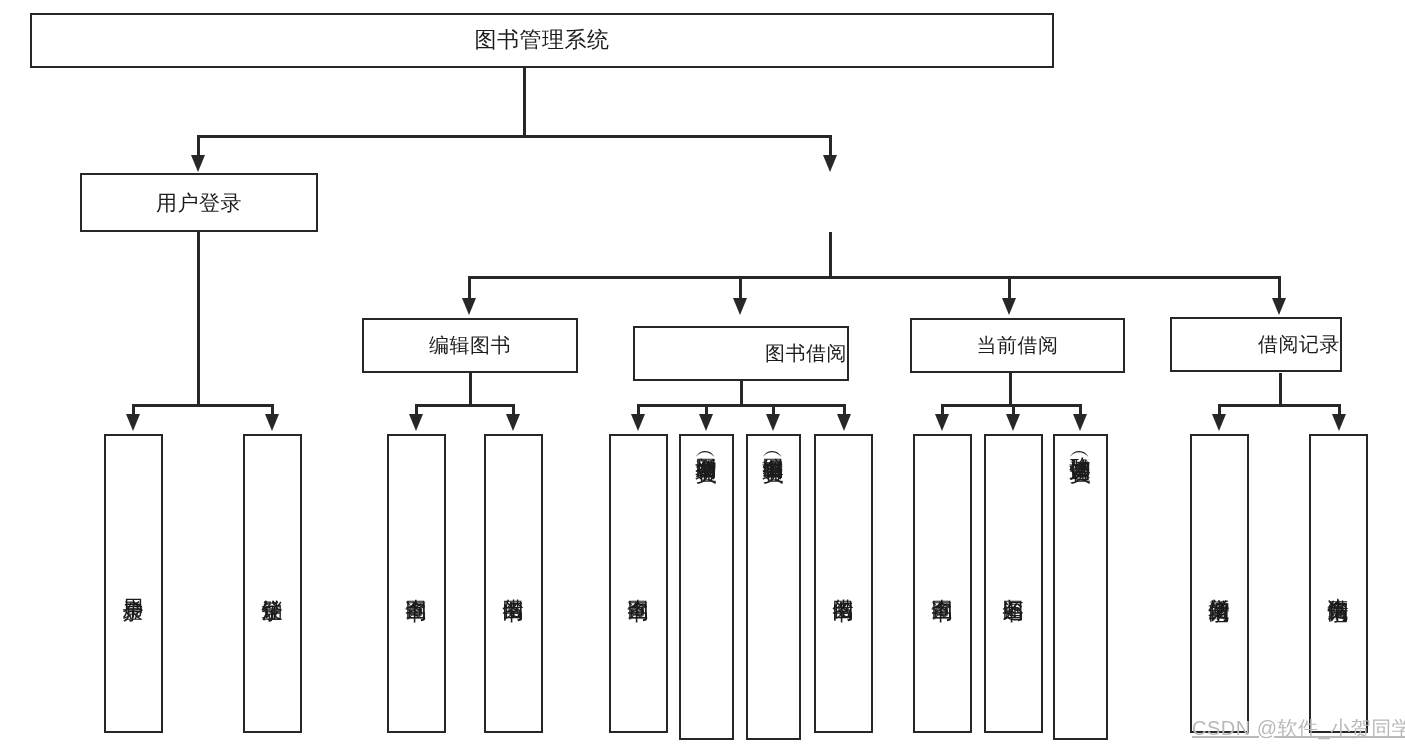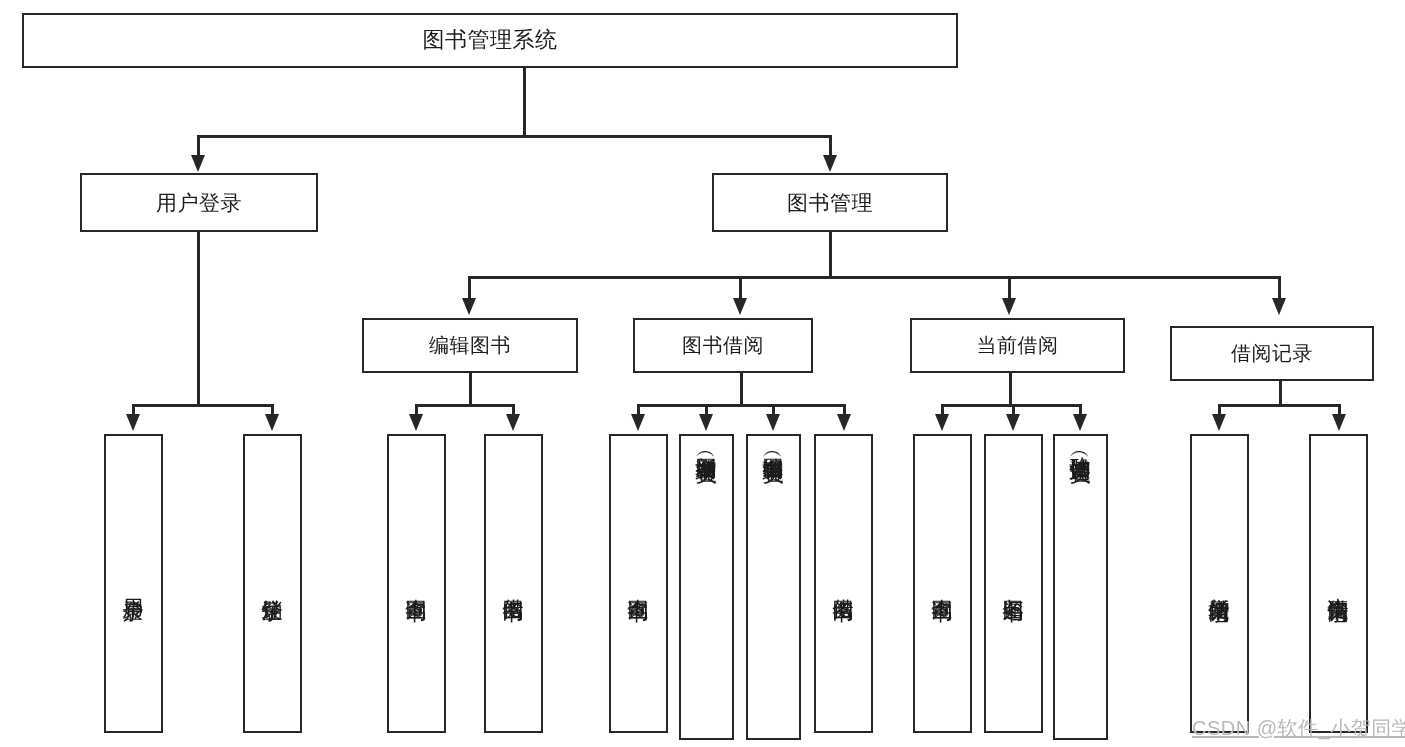--- a/index.html
+++ b/index.html
@@ -141,41 +141,38 @@
   <div class="conn v" style="left:1079px; top:404px; height:12px;"></div>
   <div class="arrow" style="left:1072.5px; top:414px;"></div>
 
   <div class="conn v" style="left:1279px; top:373px; height:33px;"></div>
   <div class="conn h" style="left:1218px; top:404px; width:121px;"></div>
   <div class="conn v" style="left:1218px; top:404px; height:12px;"></div>
   <div class="arrow" style="left:1211.5px; top:414px;"></div>
   <div class="conn v" style="left:1338px; top:404px; height:12px;"></div>
   <div class="arrow" style="left:1331.5px; top:414px;"></div>
 
-  <div class="node root" style="left:22px; top:13px; width:936px; height:55px;">
+  <div class="node root" style="left:30px; top:13px; width:1024px; height:55px;">
     <span class="label">图书管理系统</span>
   </div>
 
   <div class="node tier2" style="left:80px; top:173px; width:238px; height:59px;">
     <span class="label">用户登录</span>
   </div>
-  <div class="node tier2" style="left:712px; top:173px; width:236px; height:59px;">
-    <span class="label">图书管理</span>
-  </div>
 
   <div class="node tier3" style="left:362px; top:318px; width:216px; height:55px;">
     <span class="label">编辑图书</span>
   </div>
-  <div class="node tier3" style="left:633px; top:318px; width:180px; height:55px;">
+  <div class="node tier3" style="left:633px; top:326px; width:216px; height:55px;justify-content:flex-end;">
     <span class="label">图书借阅</span>
   </div>
   <div class="node tier3" style="left:902px; top:318px; width:215px; height:55px;margin-left:8px;">
     <span class="label">当前借阅</span>
   </div>
-  <div class="node tier3" style="left:1170px; top:326px; width:204px; height:55px;">
+  <div class="node tier3" style="left:1170px; top:317px; width:172px; height:55px;justify-content:flex-end;">
     <span class="label">借阅记录</span>
   </div>
 
   <div class="node leaf centered" style="left:104px; top:434px; width:59px; height:299px;">
     <span class="label">用户登录</span>
   </div>
   <div class="node leaf centered" style="left:243px; top:434px; width:59px; height:299px;">
     <span class="label">注销登录</span>
   </div>
 

